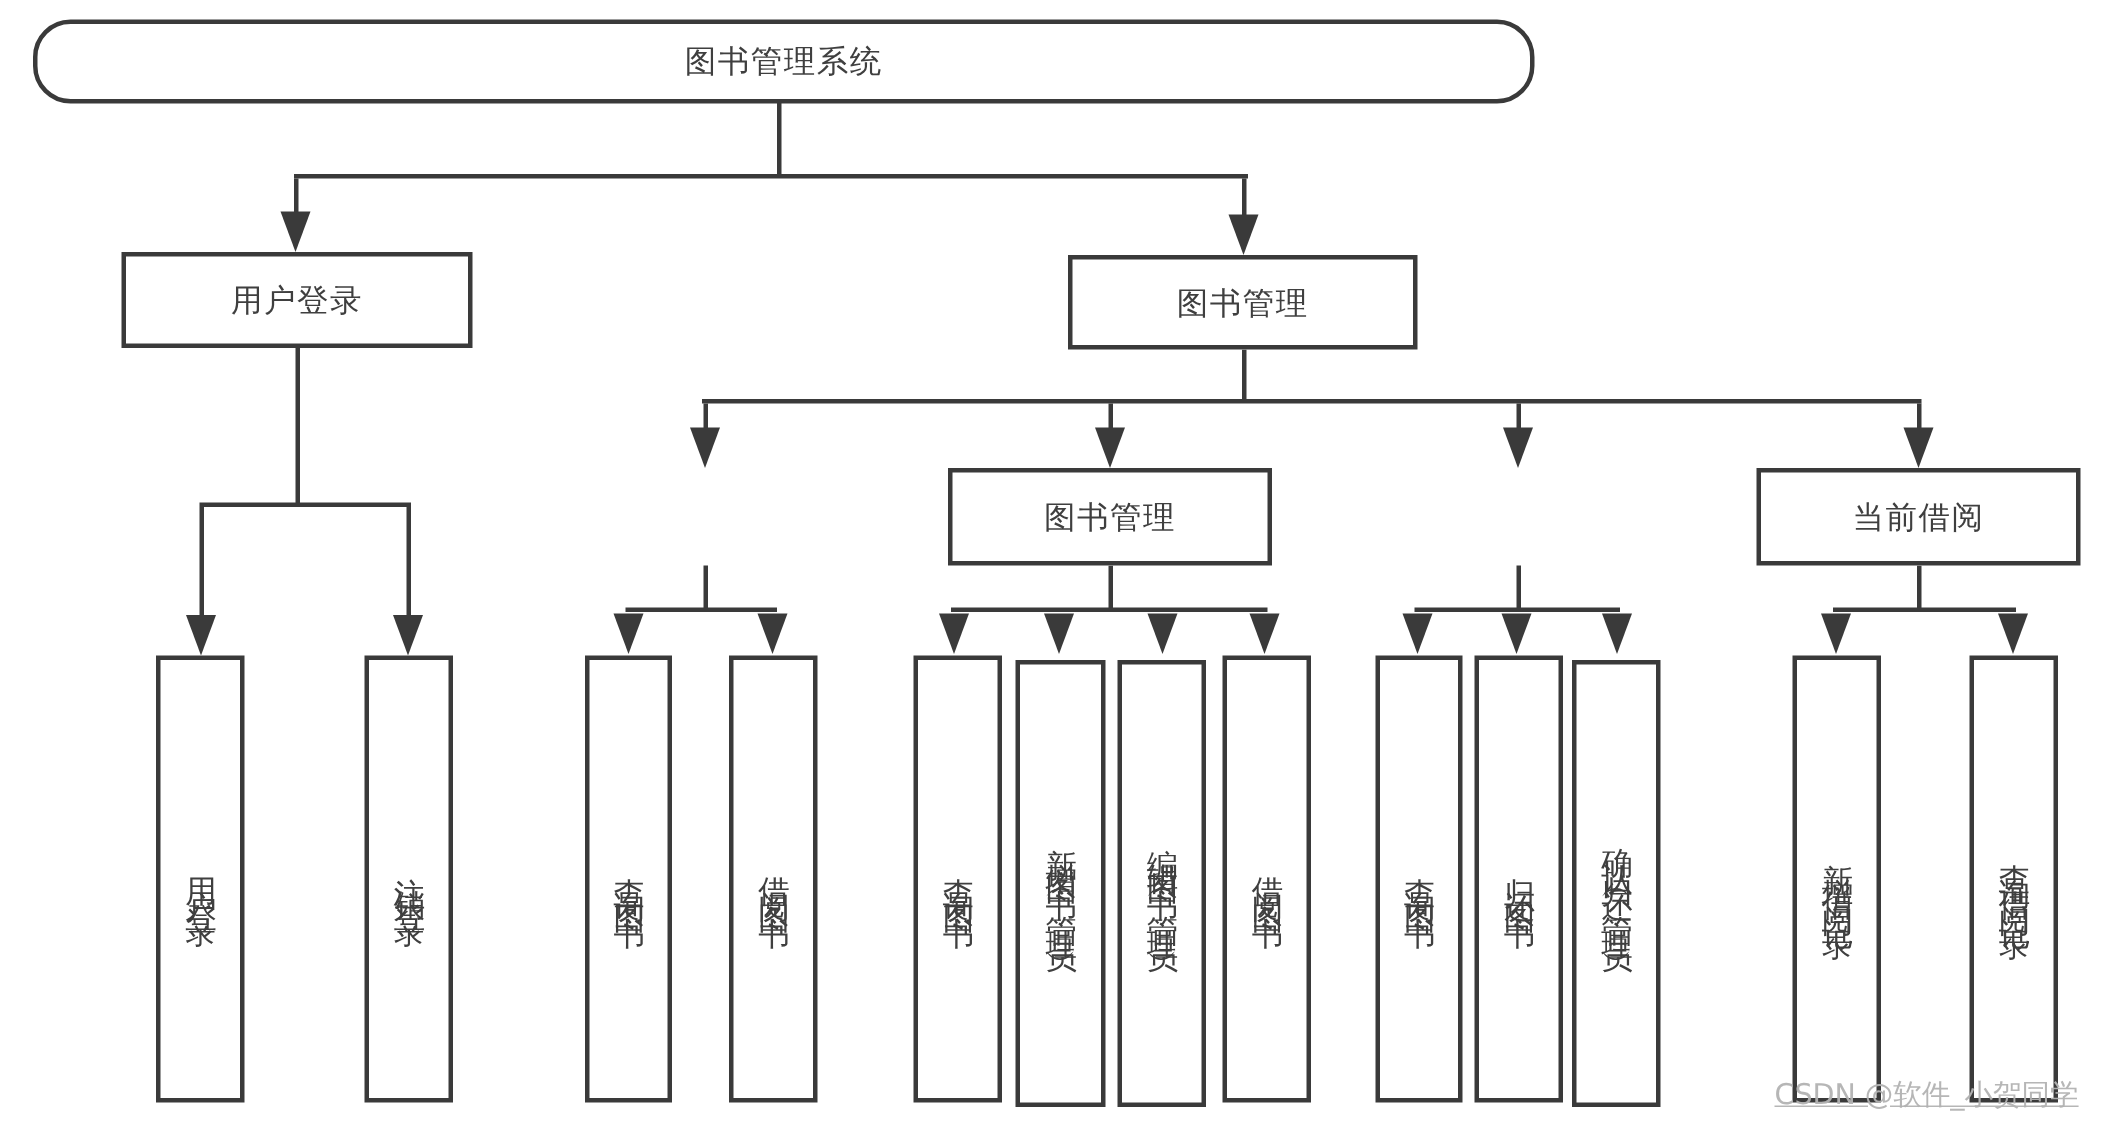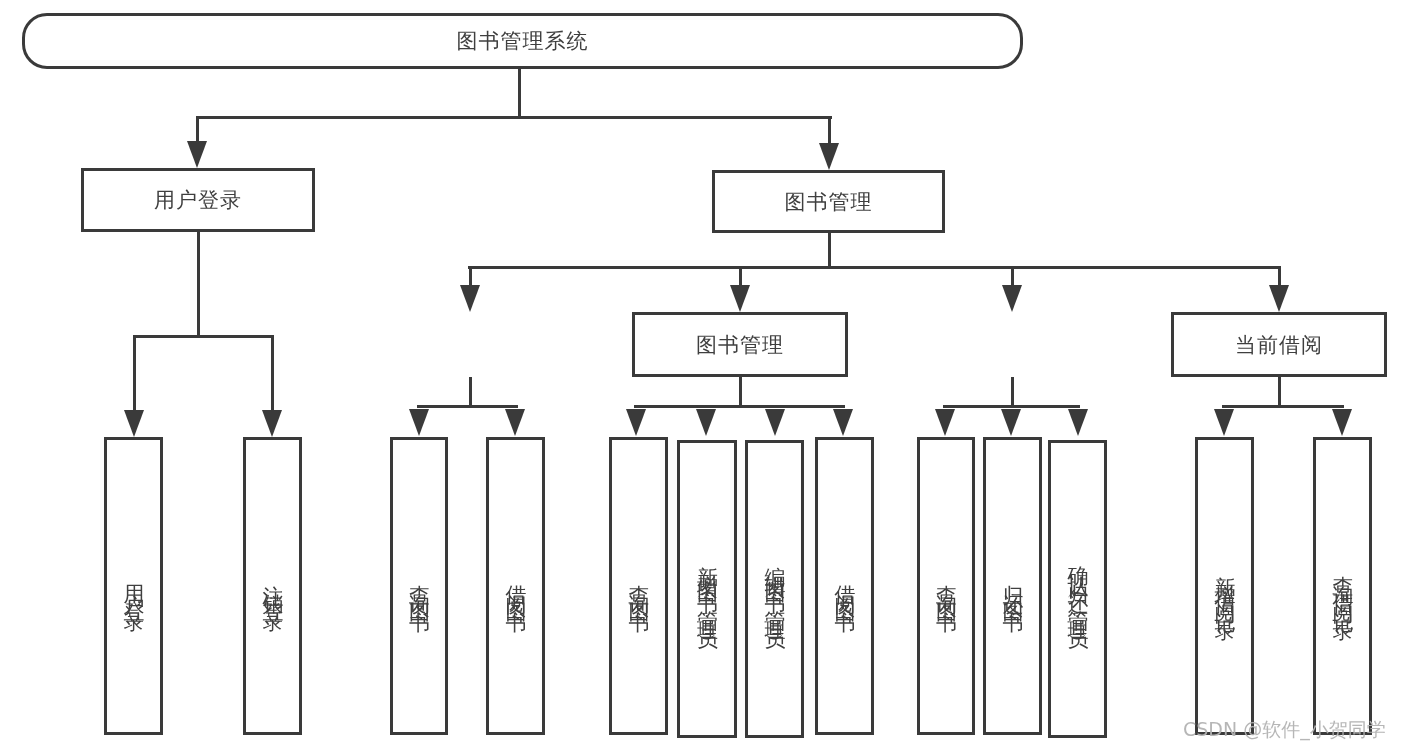--- a/index.html
+++ b/index.html
@@ -17,21 +17,21 @@
     writing-mode:vertical-rl;letter-spacing:9px;line-height:1;display:block;
   }
   .hline,.vline{position:absolute;background:#3a3a3a;z-index:1;}
   .arrow{
     position:absolute;width:0;height:0;z-index:1;
     border-left:10px solid transparent;border-right:10px solid transparent;
     border-top:27px solid #3a3a3a;
   }
   .watermark{
     position:absolute;left:1183px;top:717px;z-index:6;
-    color:rgba(178,178,178,0.95);font-size:19px;white-space:nowrap;
+    color:rgba(178,178,178,0.95);font-size:19px;white-space:nowrap;text-decoration:underline;
   }
 </style>
 </head>
 <body>
 
 <div class="stage">
 
   <div class="box" style="left:22px;top:13px;width:1001px;height:56px;border-radius:25px;">
     <span class="hlabel">图书管理系统</span>
   </div>

